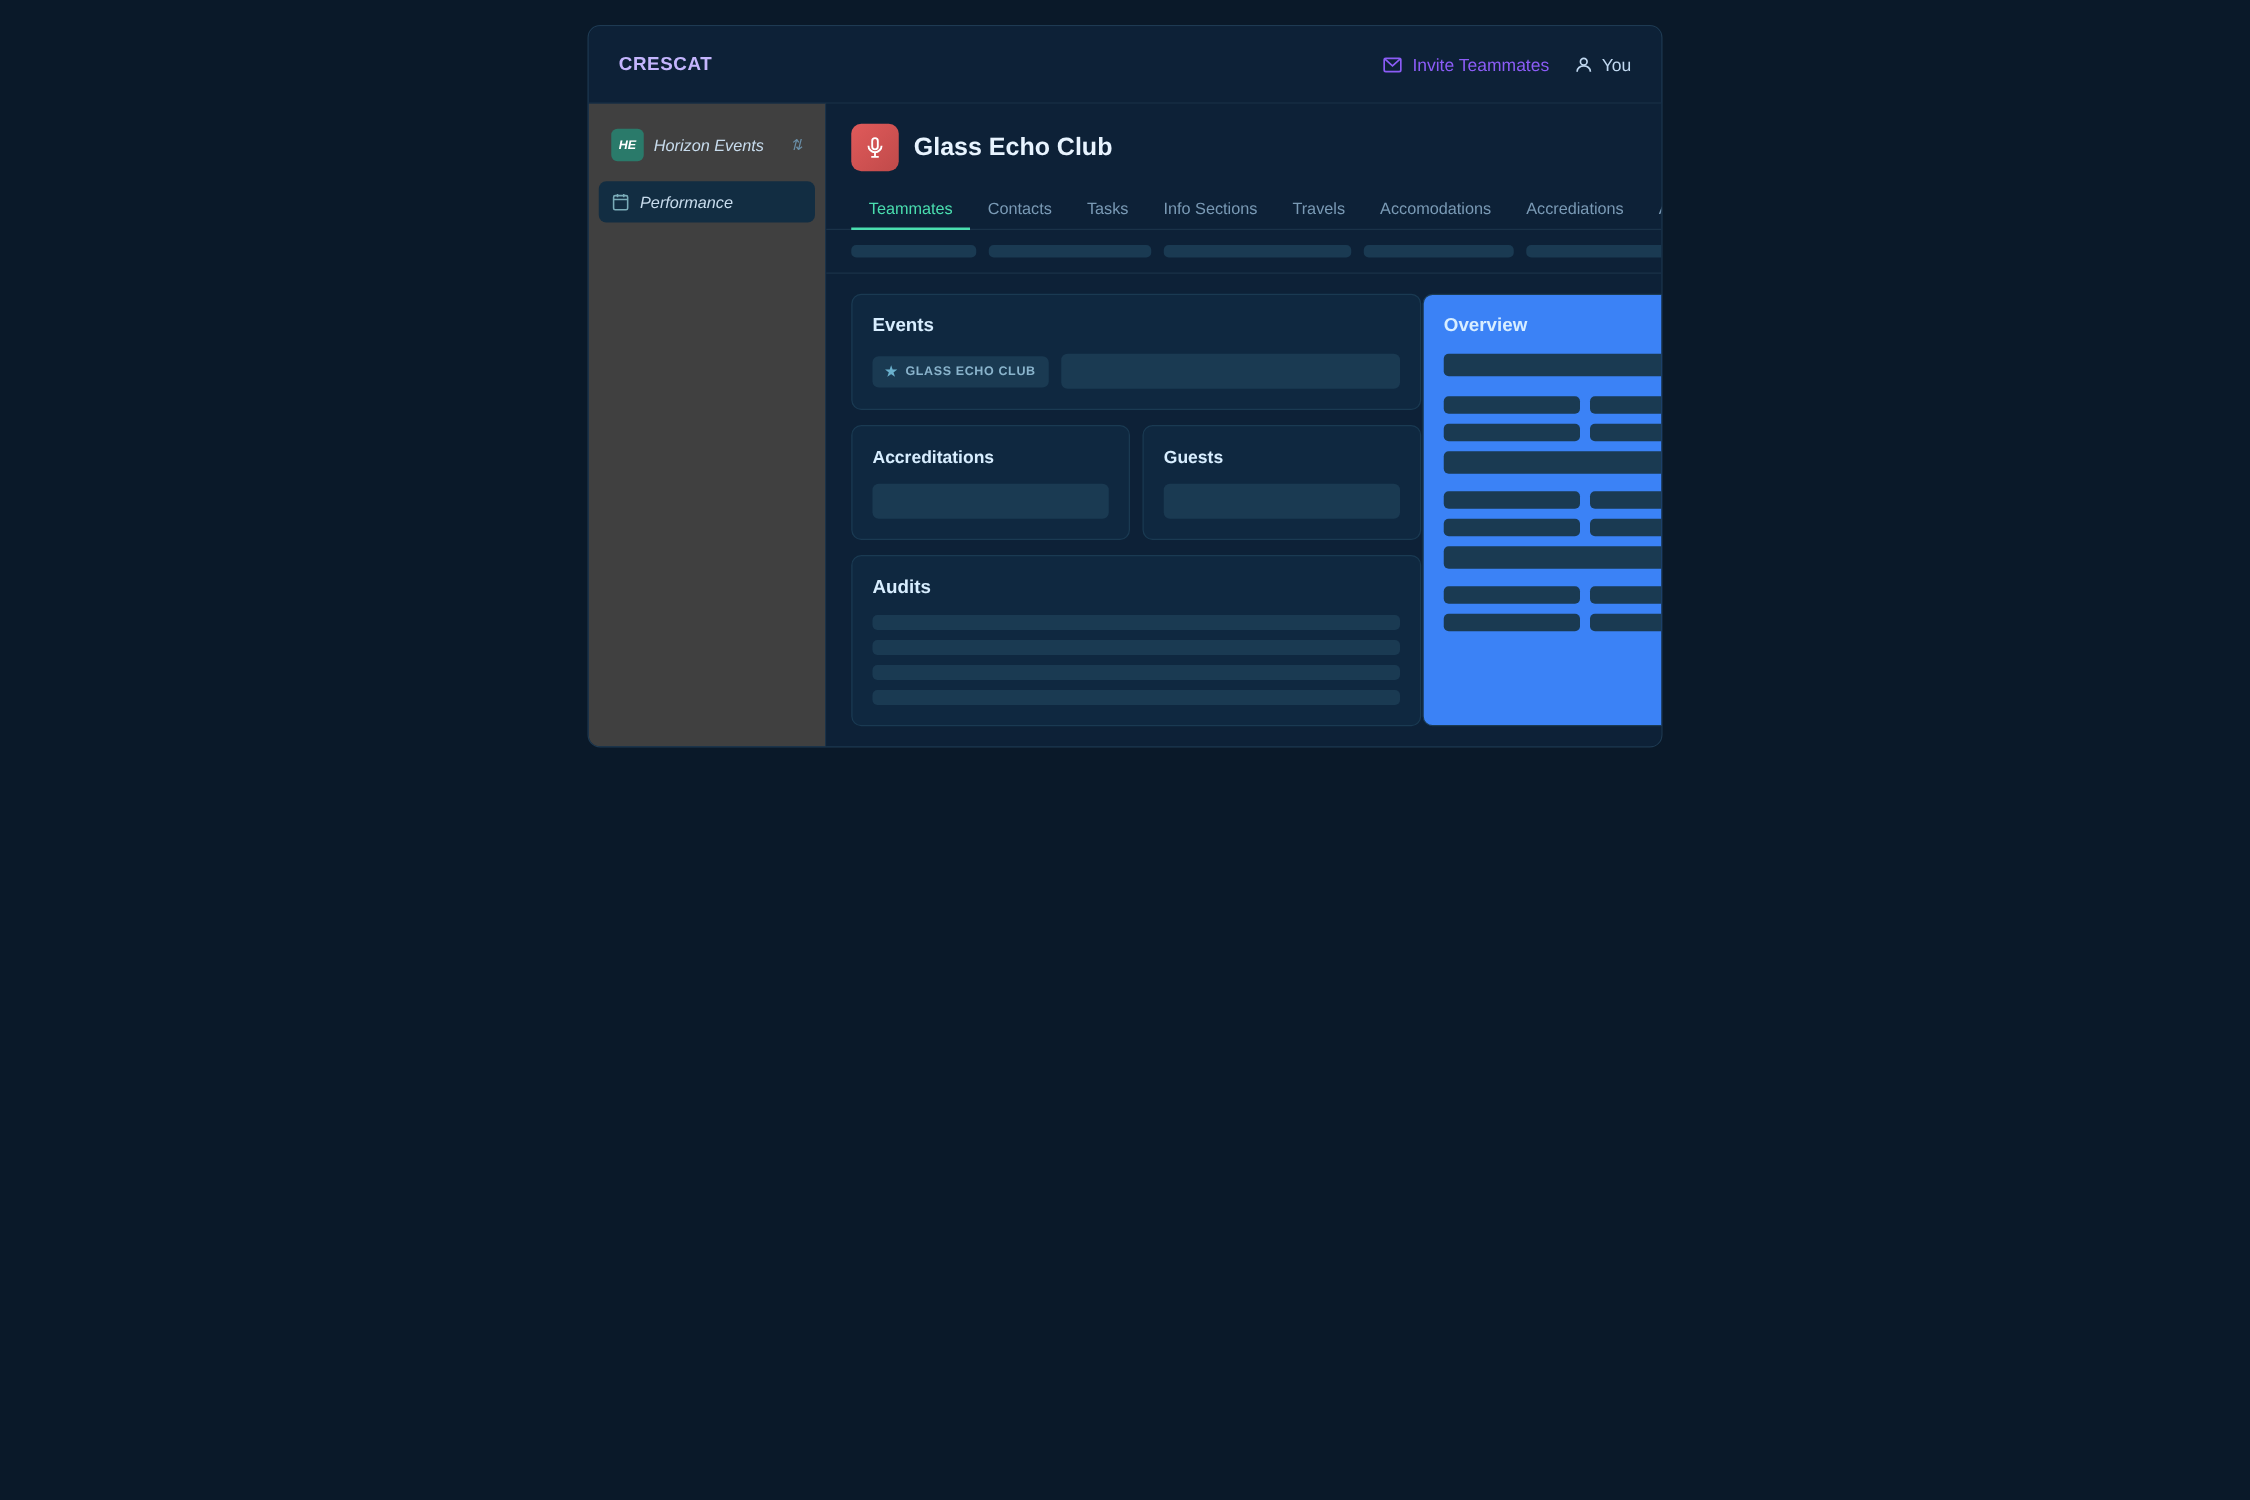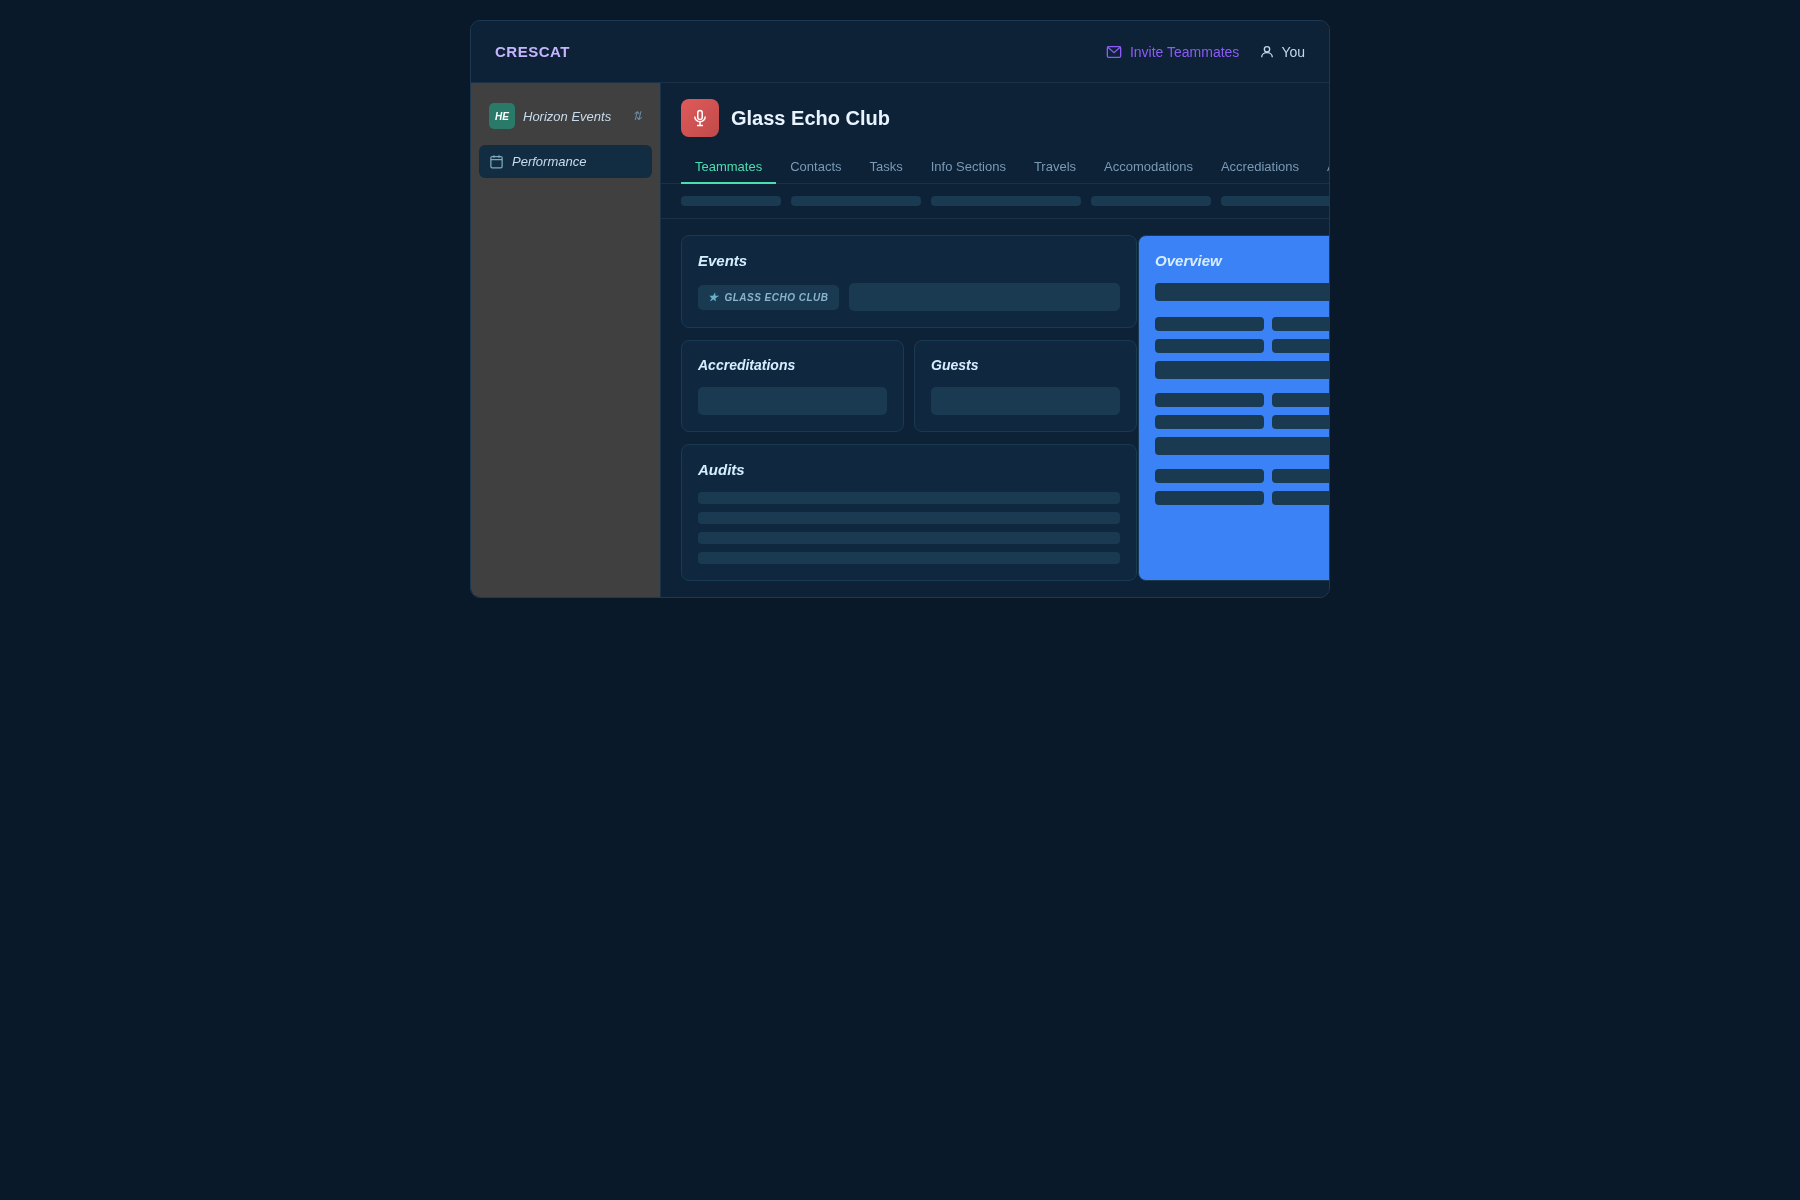--- a/index.html
+++ b/index.html
@@ -222,21 +222,20 @@
       background: #1a3a52;
       border-radius: 4px;
     }
 
     
     .dashboard-panels {
       display: flex;
       gap: 1px;
       padding: 16px 20px;
       flex: 1;
-      font-style: italic;
     }
 
     .panel-left {
       flex: 1;
       display: flex;
       flex-direction: column;
       gap: 12px;
     }
 
     .panel-right {

